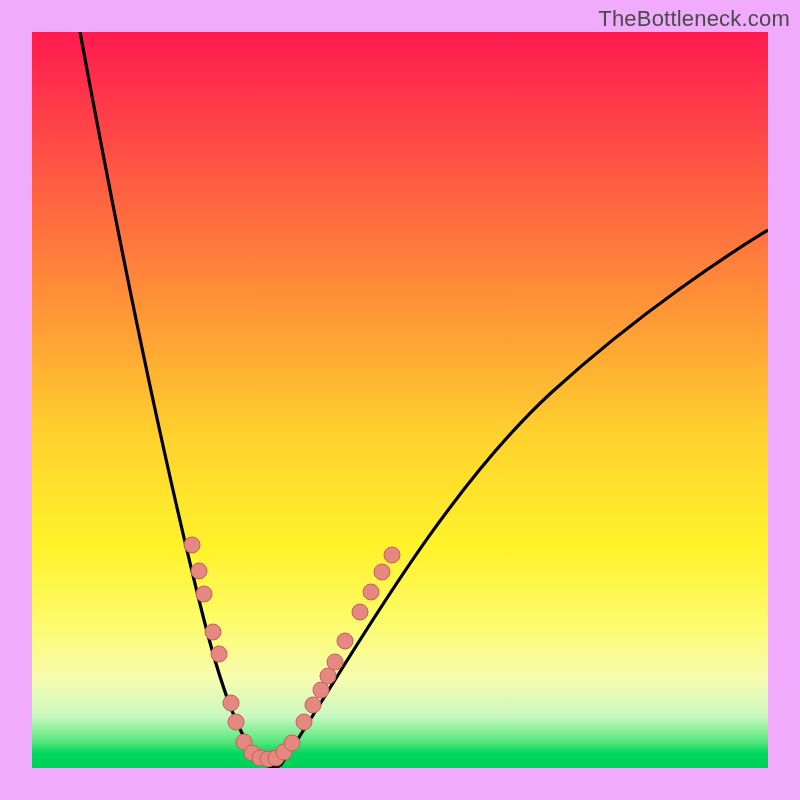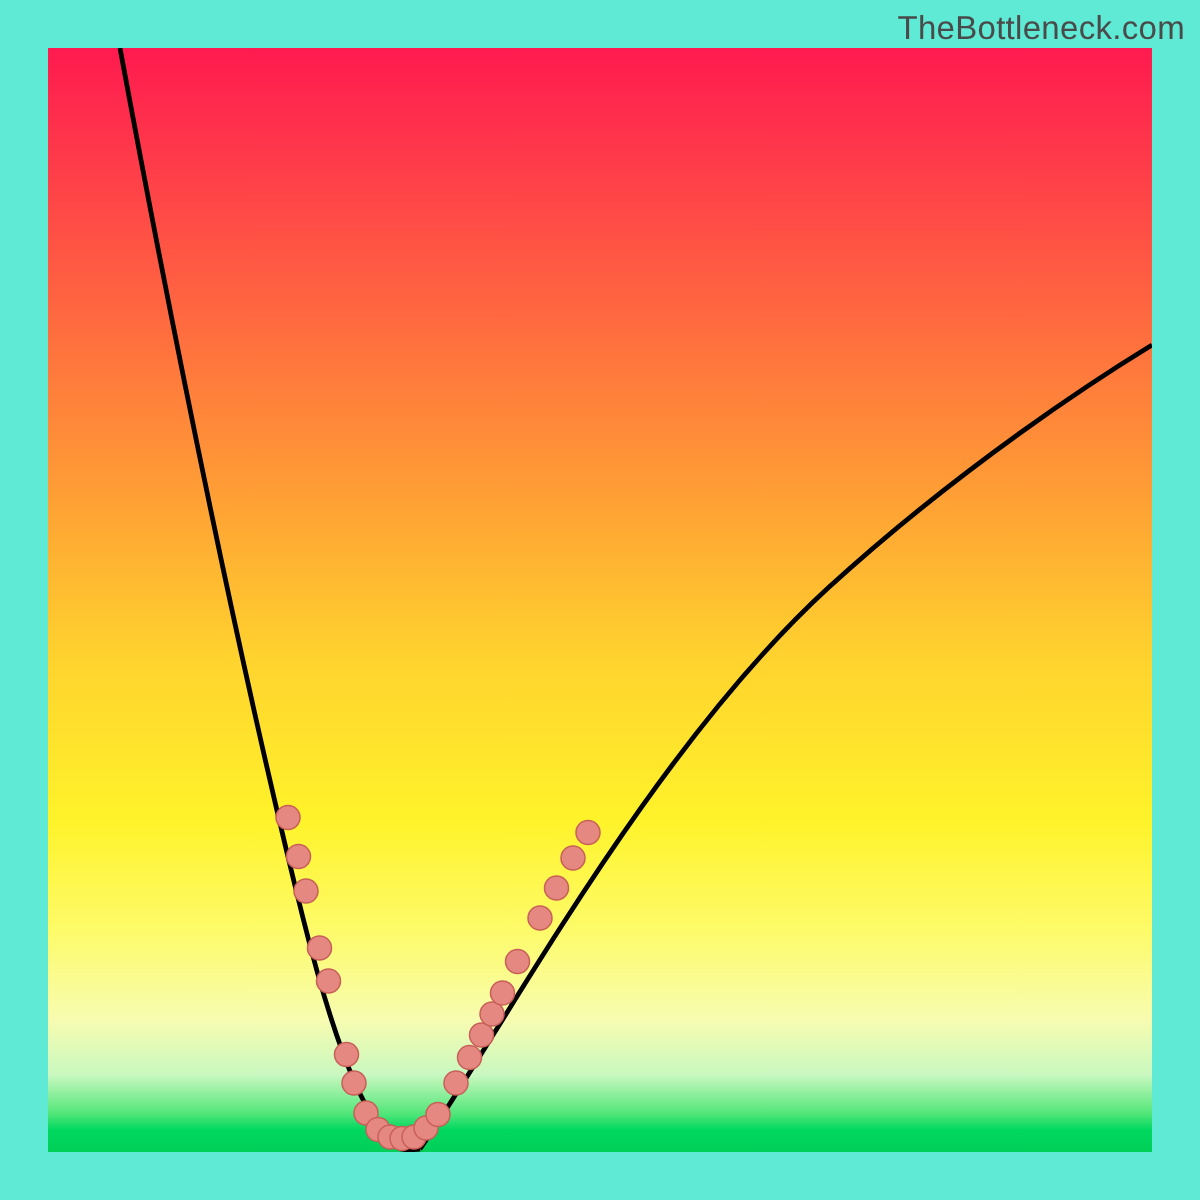--- a/index.html
+++ b/index.html
@@ -8,21 +8,21 @@
     width: 800px;
     height: 800px;
     background: #000;
     font-family: Arial, Helvetica, sans-serif;
     overflow: hidden;
   }
   .frame {
     position: relative;
     width: 800px;
     height: 800px;
-    background: #5eead4;
+    background: #f0abfc;
   }
   .watermark {
     position: absolute;
     top: 6px;
     right: 10px;
     color: #4a4a4a;
     font-size: 22px;
     font-weight: 400;
     letter-spacing: 0.2px;
     z-index: 60;

